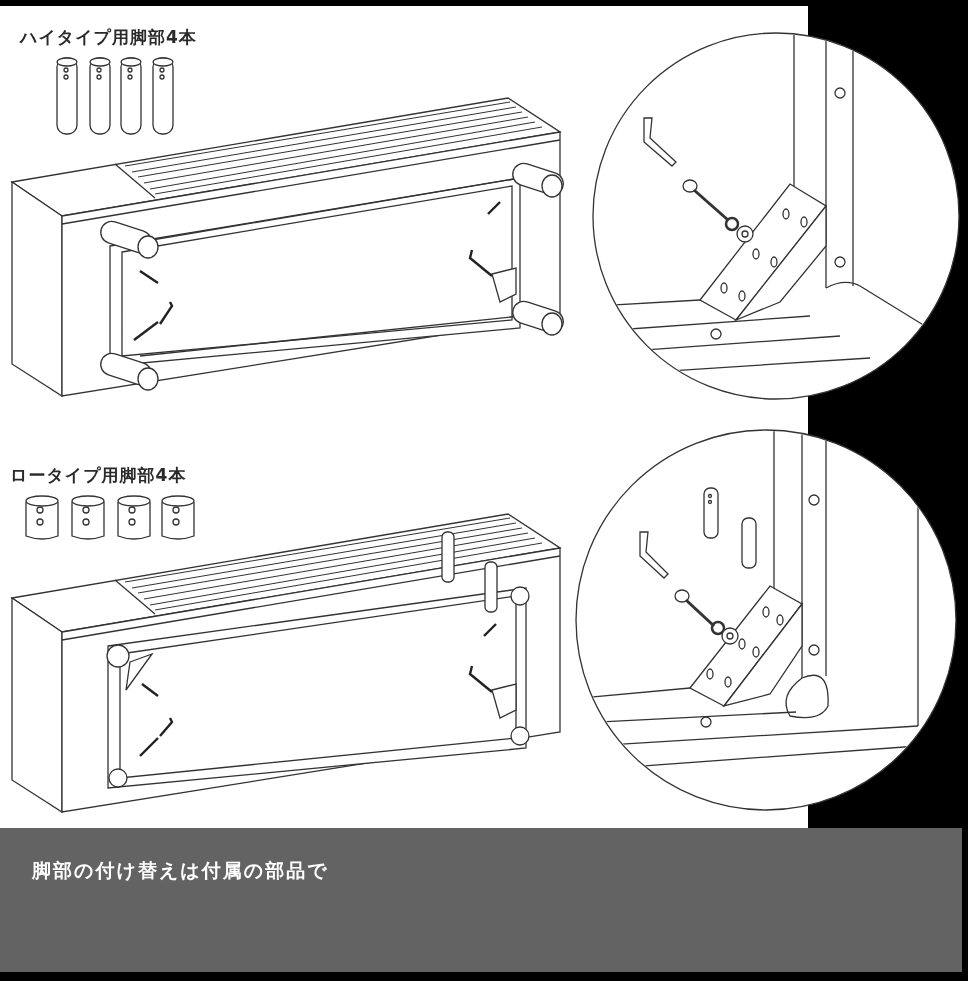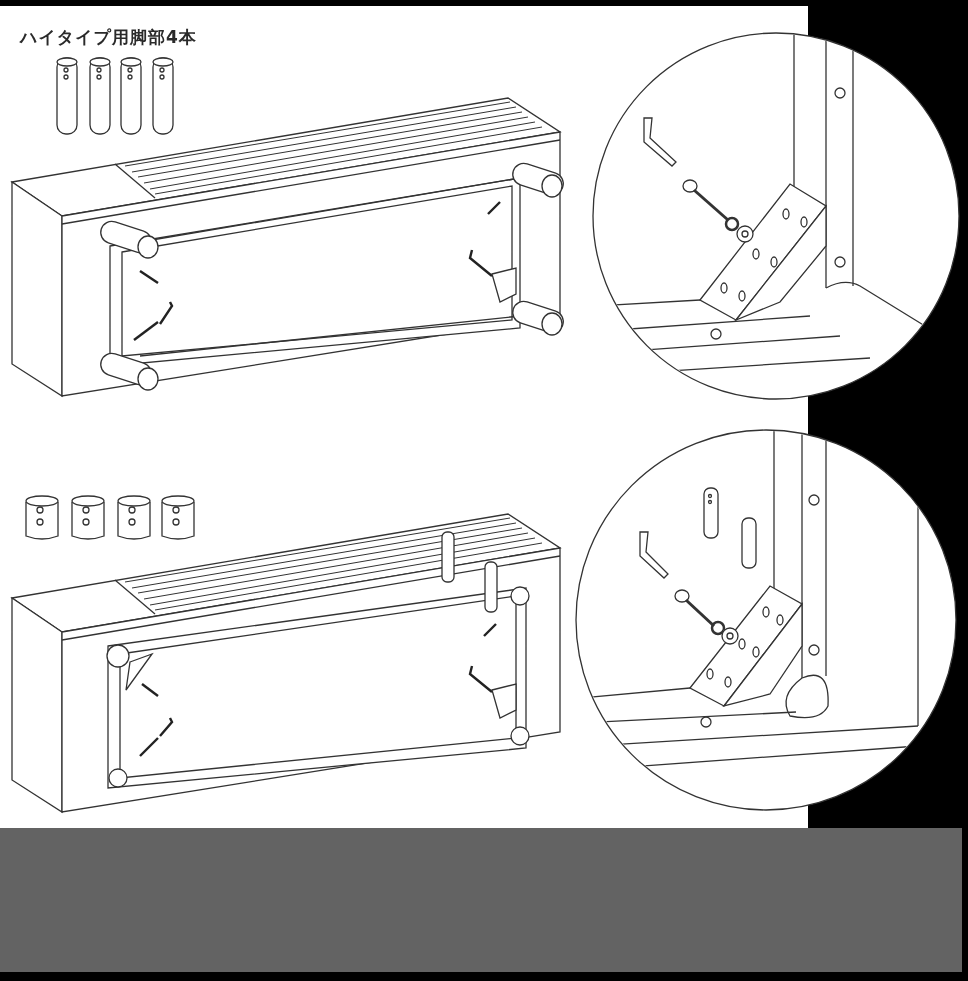--- a/index.html
+++ b/index.html
@@ -220,16 +220,18 @@
         <circle cx="730" cy="630" r="3"></circle>
         <rect x="704" y="482" width="14" height="50" rx="6" fill="#fff"></rect>
         <circle cx="710" cy="490" r="1.5"></circle>
           <circle cx="710" cy="496" r="1.5"></circle>
         <rect x="742" y="512" width="14" height="50" rx="6" fill="#fff"></rect>
       </g>
     </g>
   </svg>
 
   <div class="label label-high">ハイタイプ用脚部4本</div>
+  <div class="label label-low">ロータイプ用脚部4本</div>
 
   <div class="footer">
+    <div class="title">脚部の付け替えは付属の部品で</div>
   </div>
 </div>
 
 </body></html>

